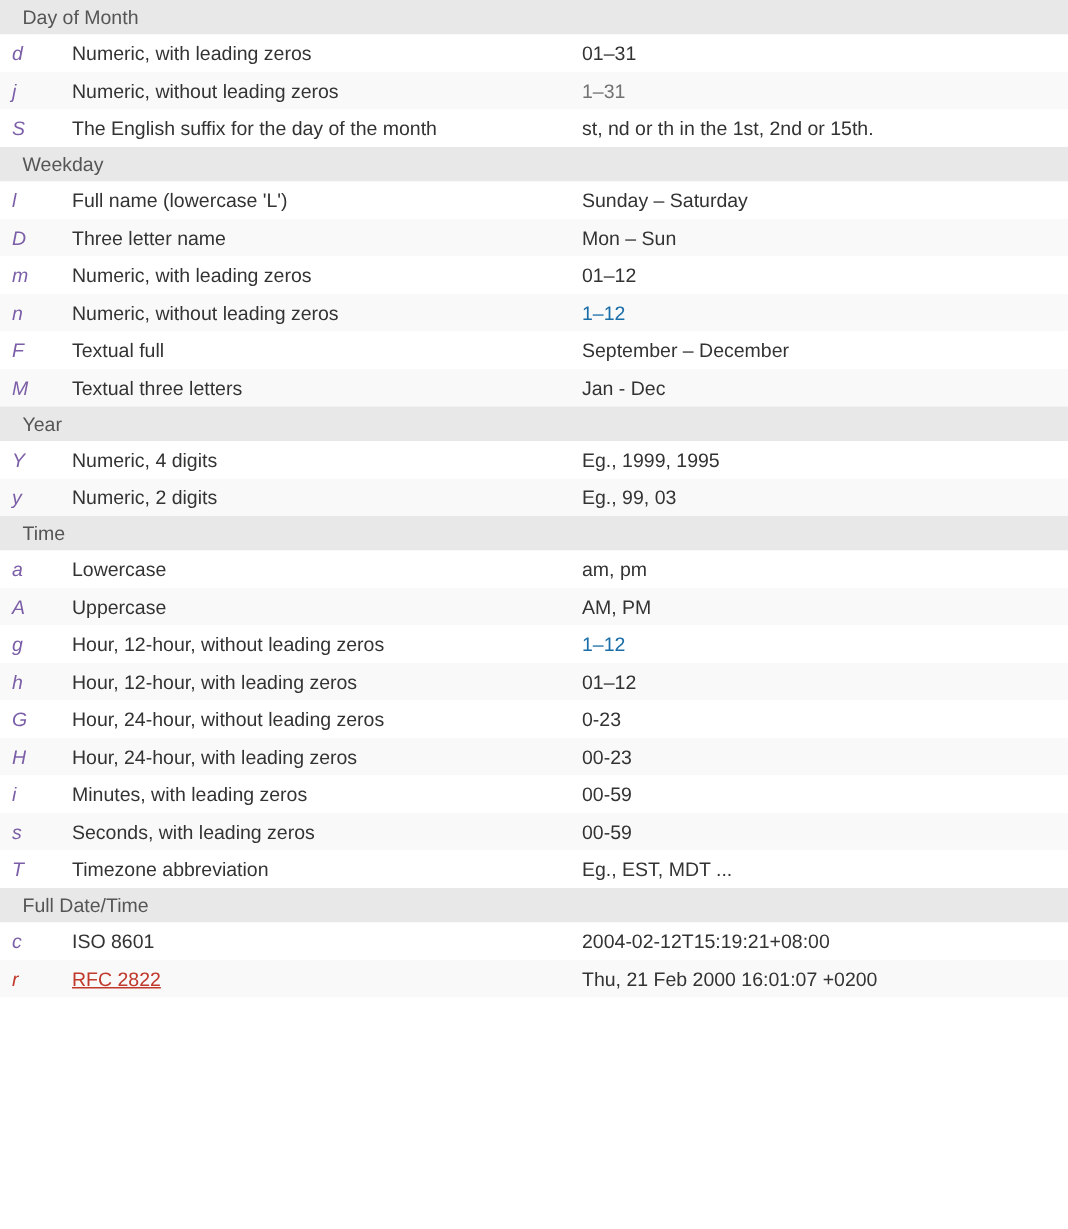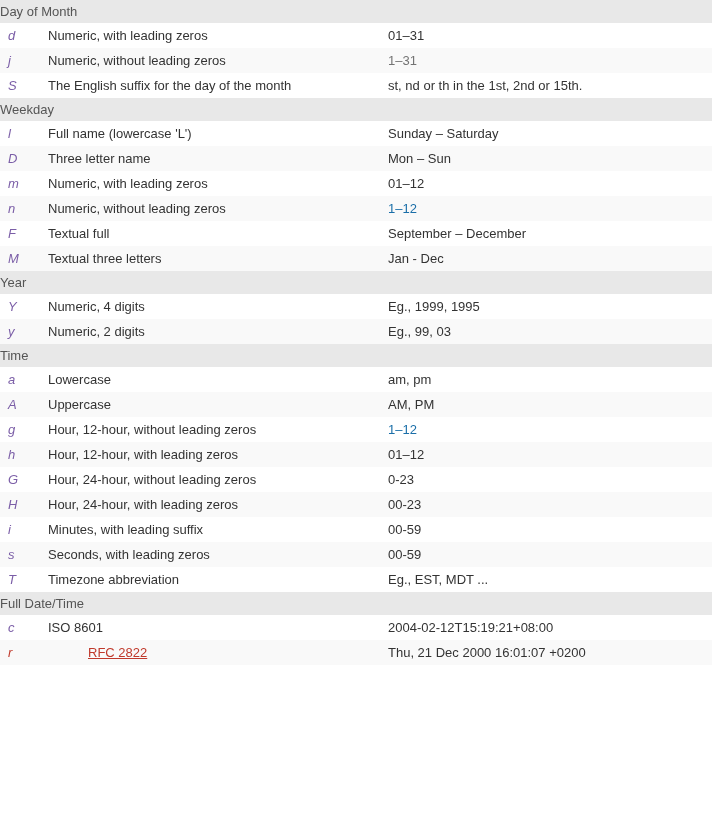--- a/index.html
+++ b/index.html
@@ -16,21 +16,21 @@
     }
     td, th {
       padding: 5px 8px;
       vertical-align: top;
     }
     .section-header td {
       background-color: #e8e8e8;
       color: #555;
       font-weight: normal;
       font-size: 13px;
-      padding: 4px 0;
+      padding: 4px 15px;
     }
     .row-normal {
       background-color: #fff;
     }
     .row-alt {
       background-color: #f9f9f9;
     }
     .col-code {
       width: 40px;
       color: #7b5ea7;
@@ -40,21 +40,20 @@
       width: 340px;
       color: #333;
     }
     .col-example {
       color: #333;
     }
     .red-link {
       color: #c0392b;
       text-decoration: underline;
       cursor: pointer;
-      margin-left: 40px;
     }
   </style>
 </head>
 <body>
 
 <table>
   <tbody id="table-body">
       <tr class="section-header">
         <td colspan="3">Day of Month</td>
       </tr>
@@ -147,21 +146,21 @@
         <td class="col-desc">Hour, 24-hour, without leading zeros</td>
         <td class="col-example">0-23</td>
       </tr>
       <tr class="row-alt">
         <td class="col-code" style="color: rgb(123, 94, 167);">H</td>
         <td class="col-desc">Hour, 24-hour, with leading zeros</td>
         <td class="col-example">00-23</td>
       </tr>
       <tr class="row-normal">
         <td class="col-code" style="color: rgb(123, 94, 167);">i</td>
-        <td class="col-desc">Minutes, with leading suffix</td>
+        <td class="col-desc">Minutes, with leading zeros</td>
         <td class="col-example">00-59</td>
       </tr>
       <tr class="row-alt">
         <td class="col-code" style="color: rgb(123, 94, 167);">s</td>
         <td class="col-desc">Seconds, with leading zeros</td>
         <td class="col-example">00-59</td>
       </tr>
       <tr class="row-normal">
         <td class="col-code" style="color: rgb(123, 94, 167);">T</td>
         <td class="col-desc">Timezone abbreviation</td>
@@ -171,16 +170,16 @@
         <td colspan="3">Full Date/Time</td>
       </tr>
       <tr class="row-normal">
         <td class="col-code" style="color: rgb(123, 94, 167);">c</td>
         <td class="col-desc">ISO 8601</td>
         <td class="col-example">2004-02-12T15:19:21+08:00</td>
       </tr>
       <tr class="row-alt">
         <td class="col-code" style="color: rgb(192, 57, 43);">r</td>
         <td class="col-desc"><span class="red-link">RFC 2822</span></td>
-        <td class="col-example">Thu, 21 Dec 2000 16:01:07 +0200</td>
+        <td class="col-example">Thu, 21 Feb 2000 16:01:07 +0200</td>
       </tr>
     </tbody>
 </table>
 
 </body></html>

